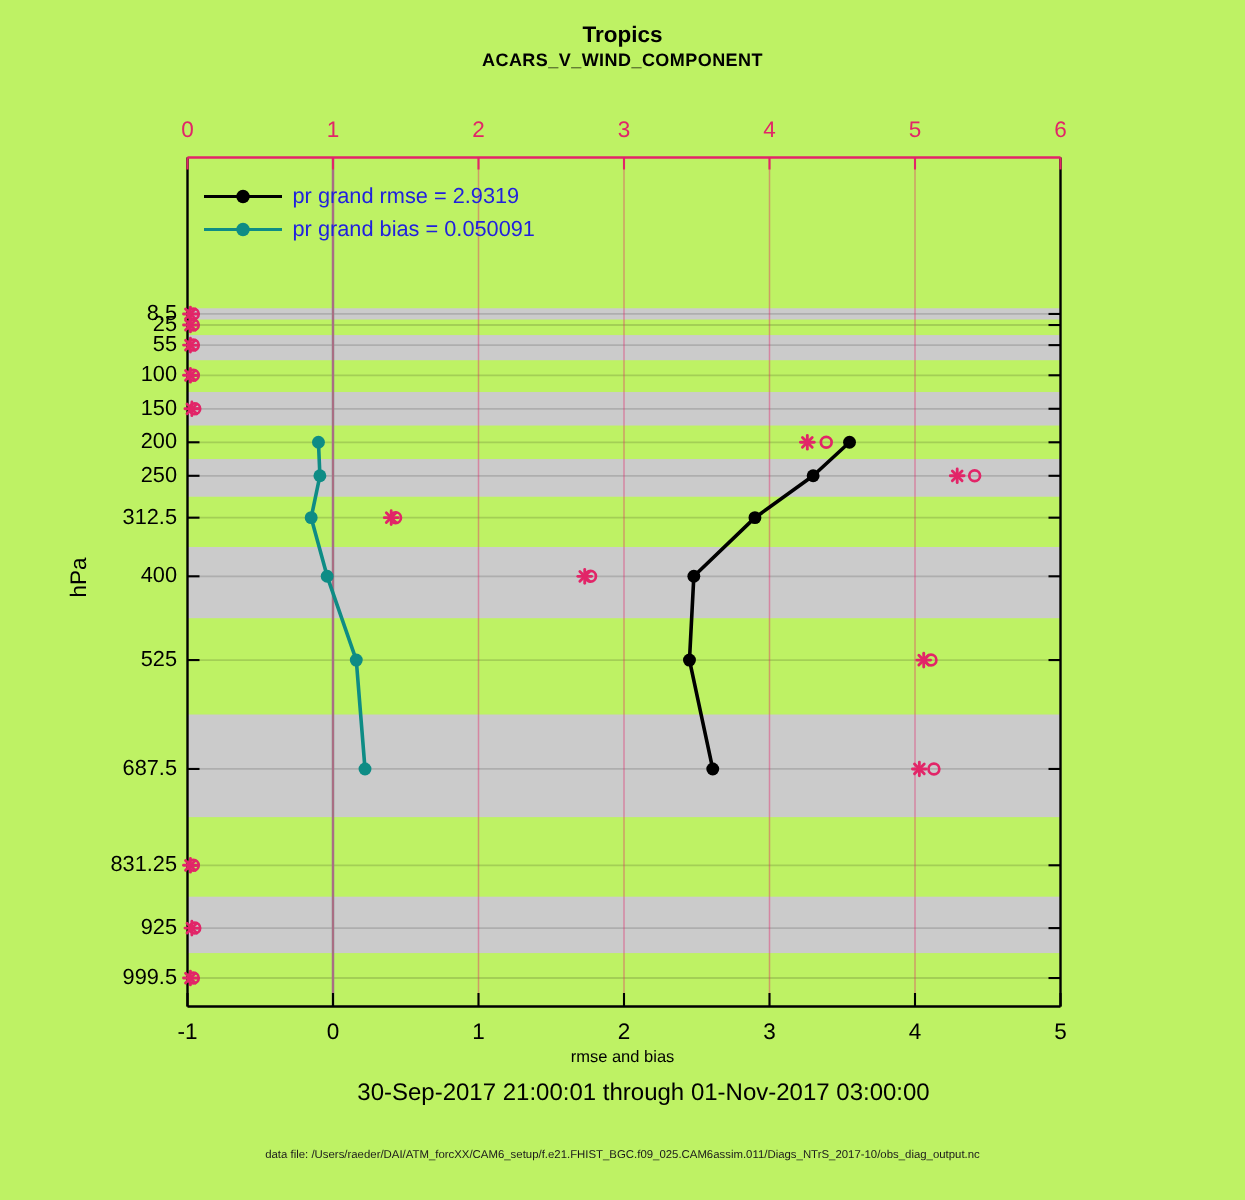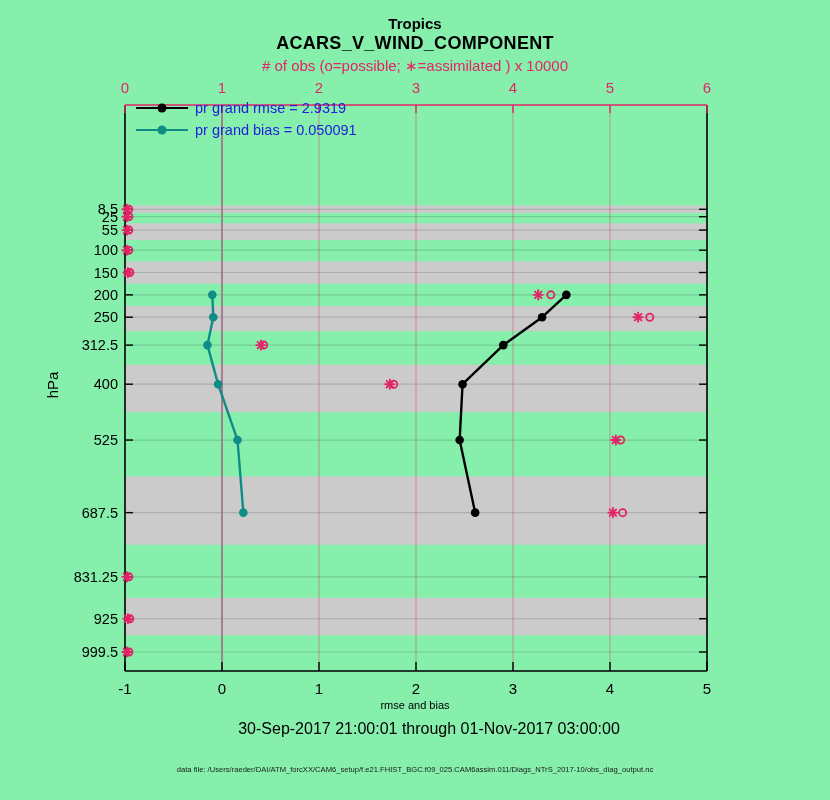--- a/index.html
+++ b/index.html
@@ -1,43 +1,42 @@
 <!DOCTYPE html>
 <html><head>
 <meta charset="utf-8">
 <style>
   html,body{margin:0;padding:0;background:#fff;}
-  .fig{position:relative;width:830px;height:800px;background:#86efac;overflow:hidden;
+  .fig{position:relative;width:830px;height:800px;background:#bef264;overflow:hidden;
        font-family:"Liberation Sans",sans-serif;color:#000;}
   .ctr{position:absolute;left:0;width:830px;text-align:center;white-space:nowrap;}
   .t1{top:15px;font-size:15px;font-weight:bold;}
-  .t2{top:33px;font-size:18px;font-weight:bold;letter-spacing:.3px;}
+  .t2{top:33px;font-size:12px;font-weight:bold;letter-spacing:.3px;}
   .t3{top:57px;font-size:15px;color:#e22568;}
   .xlabel{top:699px;font-size:11px;}
   .timespan{top:720px;font-size:16px;padding-left:14px;}
   .datafile{top:765px;font-size:7.6px;color:#1a1a1a;}
   .ylabel{position:absolute;left:30px;top:377px;width:44px;height:16px;text-align:center;
           font-size:15px;transform:rotate(-90deg);}
-  .legend{position:absolute;left:136px;top:97px;}
+  .legend{position:absolute;left:136px;top:120px;}
   .legend-row{display:flex;align-items:center;height:22px;}
   .legend-line{position:relative;width:52px;height:2.6px;background:#000;}
   .legend-dot{position:absolute;left:50%;top:50%;transform:translate(-50%,-50%);
               width:9px;height:9px;border-radius:50%;background:#000;}
   .legend-label{margin-left:7px;font-size:14.5px;color:#2121dd;}
   svg.chart{position:absolute;left:0;top:0;}
   svg text{font-family:"Liberation Sans",sans-serif;}
 </style>
 </head>
 <body>
 
 <div class="fig">
 
   <div class="ctr t1">Tropics</div>
   <div class="ctr t2">ACARS_V_WIND_COMPONENT</div>
-  <div class="ctr t3"># of obs (o=possible; ∗=assimilated ) x 10000</div>
 
   <svg id="chart" class="chart" width="830" height="800">
       <g>
         <rect x="125" y="205.5130228887135" width="582" height="7.482636148381999" fill="#cbcbcb"></rect>
         <rect x="125" y="223.3820047355959" width="582" height="16.752170481452254" fill="#cbcbcb"></rect>
         <rect x="125" y="261.35359116022096" width="582" height="22.336227308603043" fill="#cbcbcb"></rect>
         <rect x="125" y="306.026045777427" width="582" height="25.12825572217838" fill="#cbcbcb"></rect>
         <rect x="125" y="364.6586424625099" width="582" height="47.464483030781366" fill="#cbcbcb"></rect>
         <rect x="125" y="476.33977900552486" width="582" height="68.40469613259665" fill="#cbcbcb"></rect>
         <rect x="125" y="597.7930149960537" width="582" height="37.58070244672456" fill="#cbcbcb"></rect>

